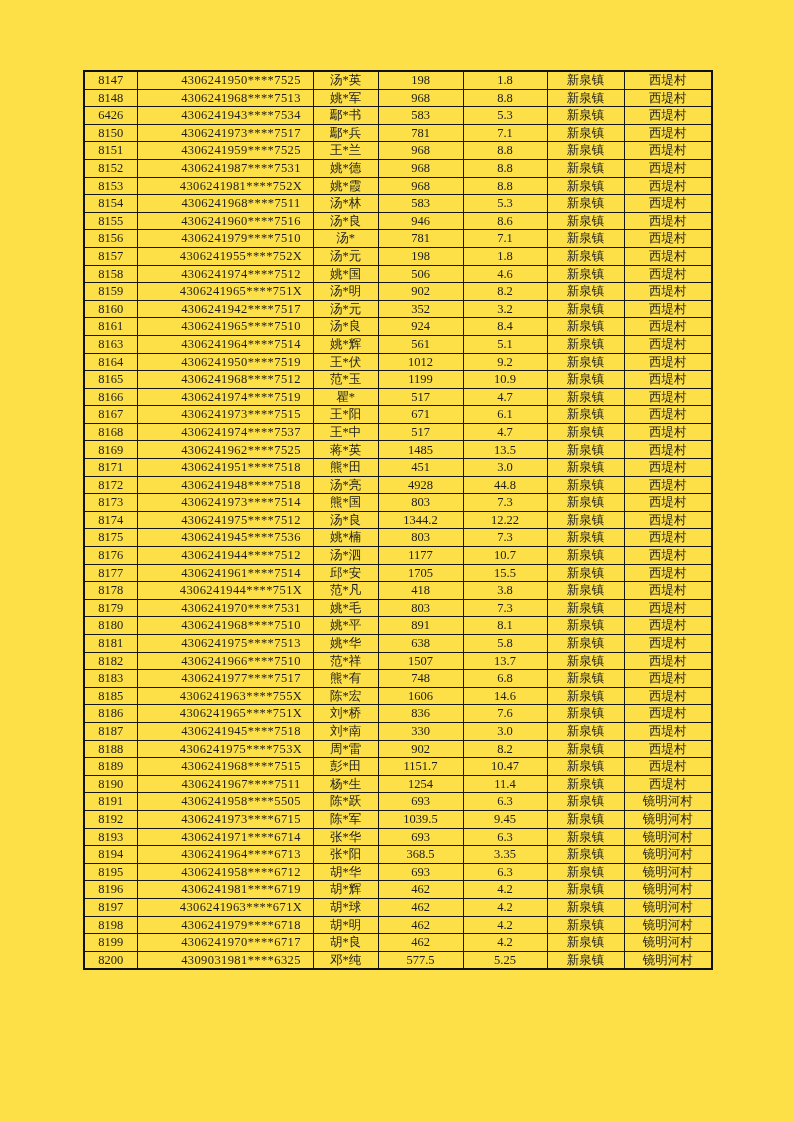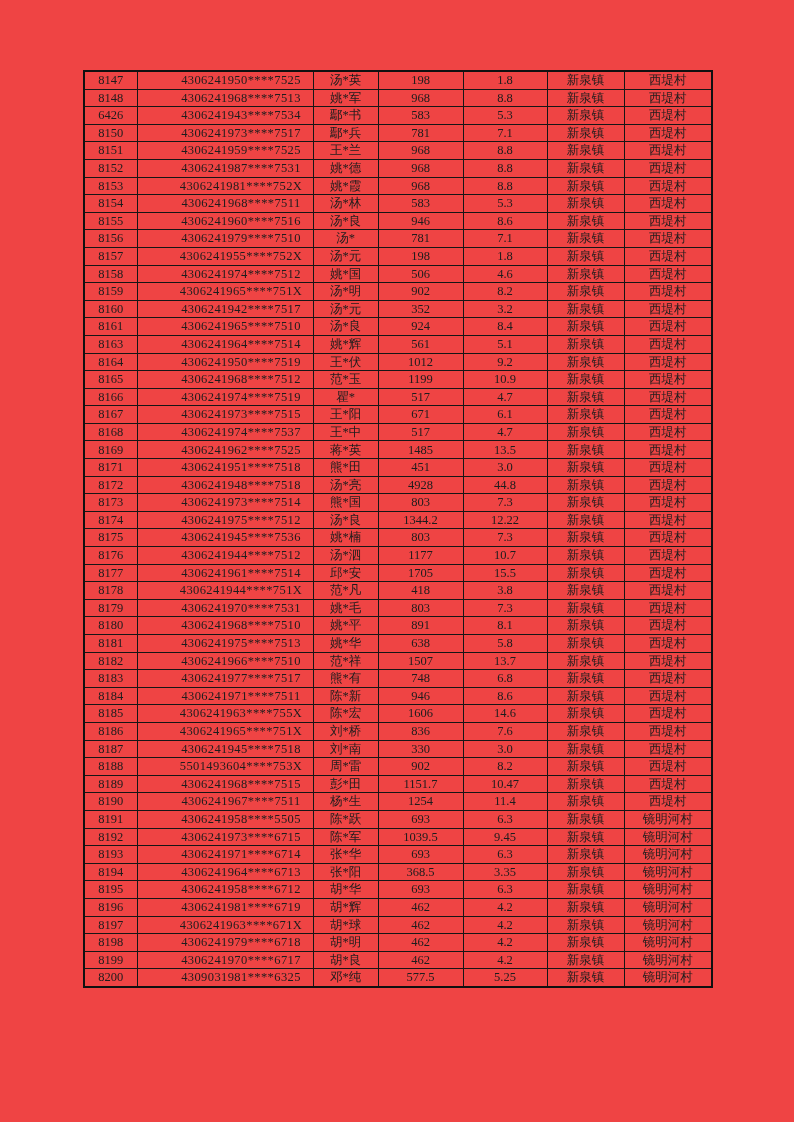--- a/index.html
+++ b/index.html
@@ -12,21 +12,21 @@
     background: #ffffff;
     position: relative;
     font-family: "Liberation Serif", "DejaVu Serif", serif;
   }
   .page {
     position: absolute;
     left: 0;
     top: 0;
     width: 794px;
     height: 1122px;
-    background: #ef4444;
+    background: #fde047;
     overflow: hidden;
   }
   .table-wrap {
     position: absolute;
     left: 83px;
     top: 70px;
   }
   table.records {
     border-collapse: collapse;
     table-layout: fixed;
@@ -375,29 +375,20 @@
           <tr>
             <td class="cell-seq">8183</td>
             <td class="cell-id">4306241977****7517</td>
             <td class="cell-name">熊*有</td>
             <td class="cell-amount">748</td>
             <td class="cell-amount2">6.8</td>
             <td class="cell-town">新泉镇</td>
             <td class="cell-village">西堤村</td>
           </tr>
           <tr>
-            <td class="cell-seq">8184</td>
-            <td class="cell-id">4306241971****7511</td>
-            <td class="cell-name">陈*新</td>
-            <td class="cell-amount">946</td>
-            <td class="cell-amount2">8.6</td>
-            <td class="cell-town">新泉镇</td>
-            <td class="cell-village">西堤村</td>
-          </tr>
-          <tr>
             <td class="cell-seq">8185</td>
             <td class="cell-id">4306241963****755X</td>
             <td class="cell-name">陈*宏</td>
             <td class="cell-amount">1606</td>
             <td class="cell-amount2">14.6</td>
             <td class="cell-town">新泉镇</td>
             <td class="cell-village">西堤村</td>
           </tr>
           <tr>
             <td class="cell-seq">8186</td>
@@ -412,21 +403,21 @@
             <td class="cell-seq">8187</td>
             <td class="cell-id">4306241945****7518</td>
             <td class="cell-name">刘*南</td>
             <td class="cell-amount">330</td>
             <td class="cell-amount2">3.0</td>
             <td class="cell-town">新泉镇</td>
             <td class="cell-village">西堤村</td>
           </tr>
           <tr>
             <td class="cell-seq">8188</td>
-            <td class="cell-id">5501493604****753X</td>
+            <td class="cell-id">4306241975****753X</td>
             <td class="cell-name">周*雷</td>
             <td class="cell-amount">902</td>
             <td class="cell-amount2">8.2</td>
             <td class="cell-town">新泉镇</td>
             <td class="cell-village">西堤村</td>
           </tr>
           <tr>
             <td class="cell-seq">8189</td>
             <td class="cell-id">4306241968****7515</td>
             <td class="cell-name">彭*田</td>

